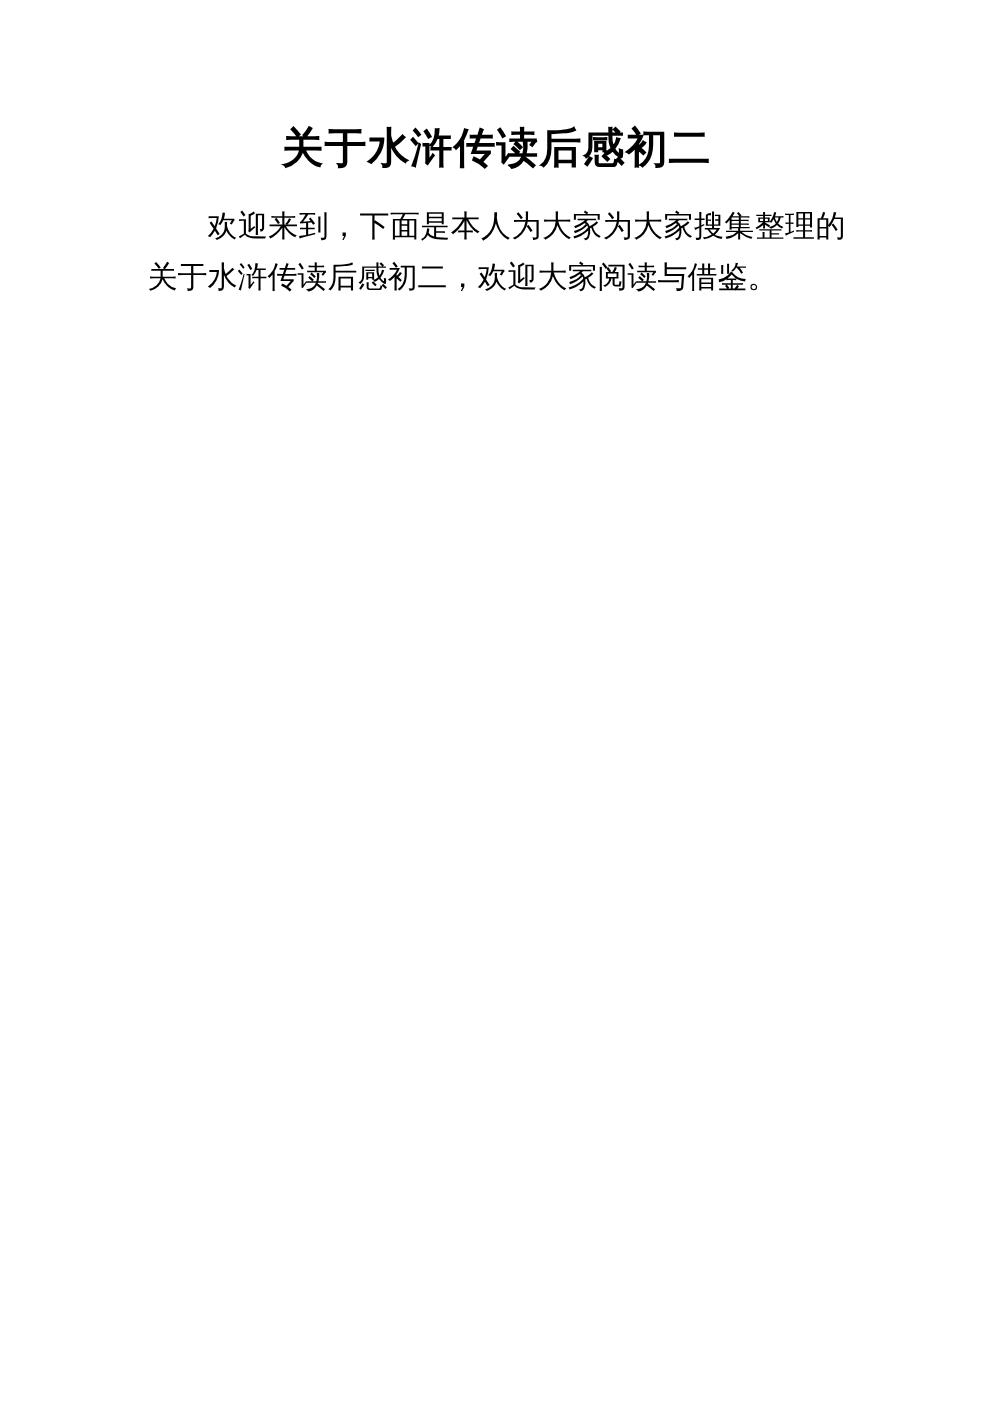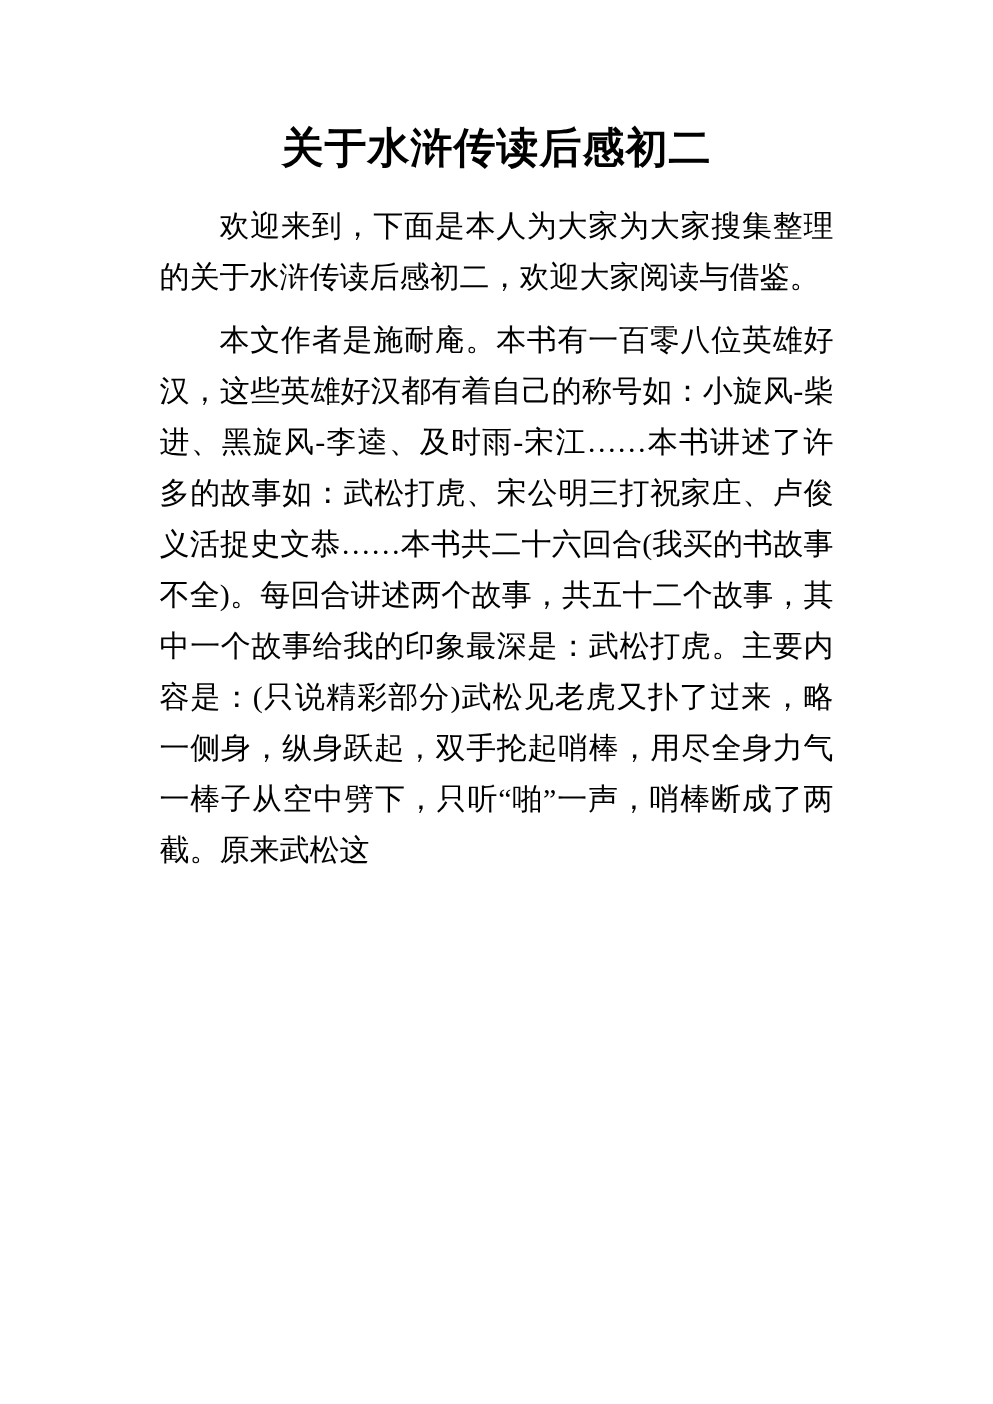--- a/index.html
+++ b/index.html
@@ -34,28 +34,27 @@
     width: 698px;
     margin: 31px auto 0 auto;
     font-family: "Liberation Serif", serif;
     font-size: 30px;
     line-height: 51px;
     color: #000000;
     text-align: justify;
     text-justify: inter-ideograph;
   }
   .doc-content p {
-    margin: 12px;
+    margin: 0;
     padding: 0;
     text-indent: 2em;
     word-break: break-all;
   }
 </style>
 </head>
 <body>
 
 <div class="page">
   <h1 class="doc-title">关于水浒传读后感初二</h1>
   <div class="doc-content">
     <p>欢迎来到，下面是本人为大家为大家搜集整理的关于水浒传读后感初二，欢迎大家阅读与借鉴。</p>
-    <p>本文作者是施耐庵。本书有一百零八位英雄好汉，这些英雄好汉都有着自己的称号如：小旋风-柴进、黑旋风-李逵、及时雨-宋江……本书讲述了许多的故事如：武松打虎、宋公明三打祝家庄、卢俊义活捉史文恭……本书共二十六回合(我买的书故事不全)。每回合讲述两个故事，共五十二个故事，其中一个故事给我的印象最深是：武松打虎。主要内容是：(只说精彩部分)武松见老虎又扑了过来，略一侧身，纵身跃起，双手抡起哨棒，用尽全身力气一棒子从空中劈下，只听“啪”一声，哨棒断成了两截。原来武松这</p>
   </div>
 </div>
 
 </body></html>

